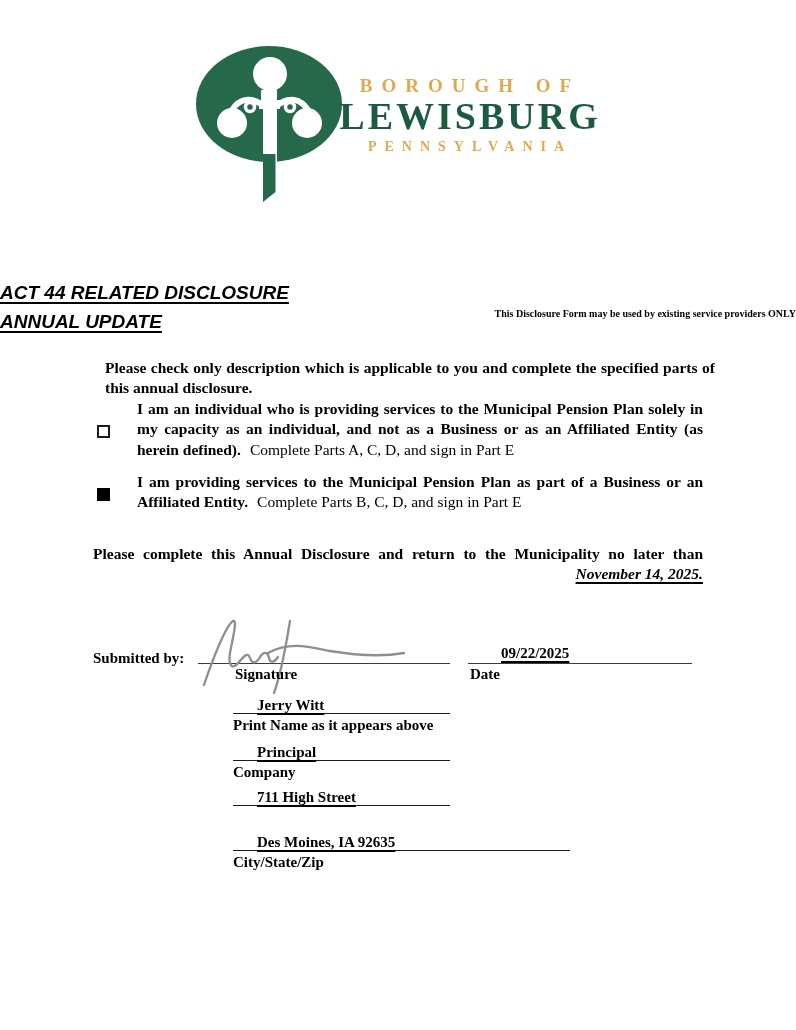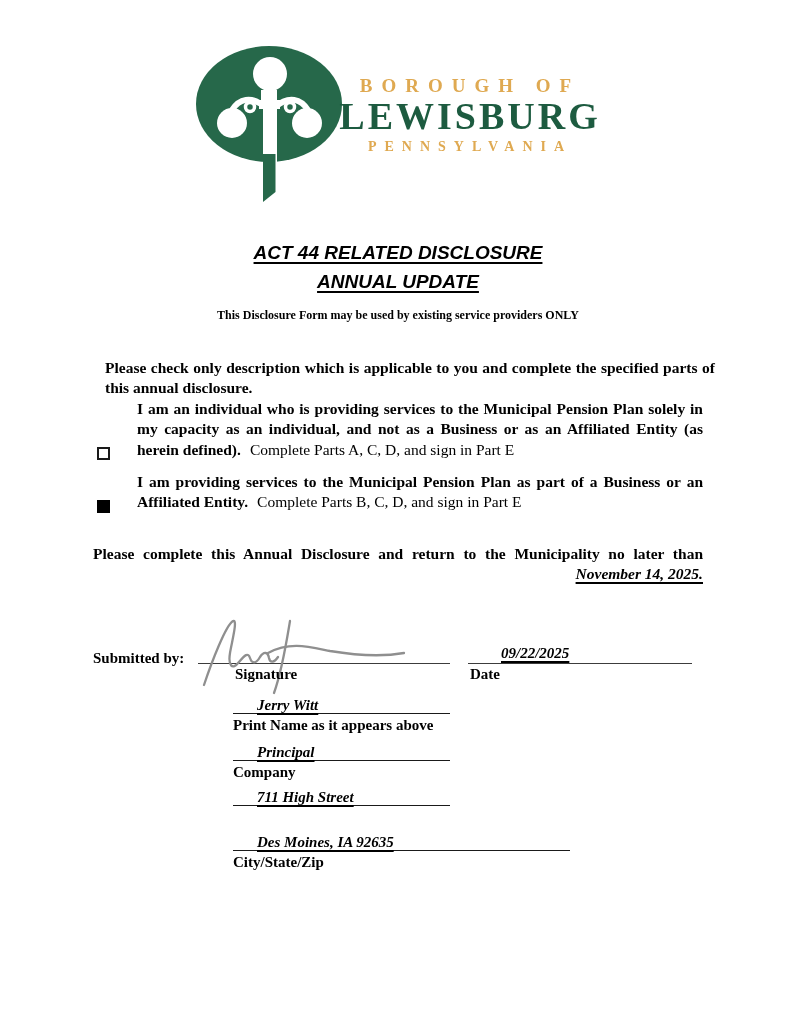--- a/index.html
+++ b/index.html
@@ -24,38 +24,38 @@
     color: var(--logo_text_green, #1d5b40); font-size:38px; font-weight:bold;
     letter-spacing:3px; line-height:40px; white-space:nowrap;
   }
   .logo-pennsylvania {
     color: var(--logo_gold, #dfa951); font-size:14px; font-weight:bold;
     letter-spacing:8px; line-height:22px; white-space:nowrap;
   }
 
   
   .doc-title {
-    position:absolute; left:0; width:100%; text-align:center;
+    position:absolute; left:0; width:100%; 
     font-family:"Liberation Sans", sans-serif; font-weight:bold; font-style:italic;
-    font-size:19px; line-height:26px;
+    font-size:19px; line-height:26px;margin-top:40px;
   }
   .doc-title span { text-decoration:underline; text-decoration-thickness:2px; text-underline-offset:3px; }
   .t1 { top:240px; }
   .t2 { top:269px; }
   .subtitle {
     position:absolute; top:308px; left:0; width:100%; margin:0;
-    text-align:center; font-weight:bold; font-size:12px;
+    text-align:right; font-weight:bold; font-size:10px;
   }
 
   
   .intro {
     position:absolute; top:346px; left:93px; width:610px; margin:12px;
     font-weight:bold; font-size:15.5px; line-height:1.32; text-align:justify;
   }
-  .option { position:absolute; left:93px; width:610px; display:flex; align-items:flex-end; }
+  .option { position:absolute; left:93px; width:610px; display:flex; align-items:center; }
   .opt1 { top:399px; }
   .opt2 { top:472px; }
   .checkbox { flex:0 0 13px; width:13px; height:13px; margin:4px 27px 0 4px; box-sizing:border-box; }
   .checkbox.unchecked { border:2px solid #1a1a1a; background:#fff; }
   .checkbox.checked   { border:2px solid var(--text_black, #000); background:var(--text_black, #000); }
   .option-text { margin:0; font-size:15.5px; line-height:1.32; text-align:justify; flex:1 1 auto; }
   .option-text b { font-weight:bold; }
   .sp { display:inline-block; width:9px; }
 
   .deadline { position:absolute; top:544px; left:93px; width:610px; font-size:15.5px; font-weight:bold; }
@@ -77,21 +77,21 @@
   .sig-field .flabel { position:absolute; top:39px; left:37px; }
   .date-field {
     position:absolute; top:627px; left:468px; width:224px; height:36px;
     border-bottom:1.5px solid #3c3c3c;
   }
   .date-field .value { position:absolute; bottom:1px; left:33px; }
   .date-field .flabel { position:absolute; top:39px; left:2px; }
   .flabel { font-weight:bold; font-size:15px; white-space:nowrap; }
   .value {
     font-weight:bold; font-size:15px; text-decoration:underline;
-    text-decoration-thickness:1.5px; text-underline-offset:3px; white-space:nowrap;font-style:italic;
+    text-decoration-thickness:1.5px; text-underline-offset:3px; white-space:nowrap;
   }
   .fgroup { position:absolute; left:233px; width:217px; }
   .fgroup .line { height:17px; line-height:17px; border-bottom:1px solid #1a1a1a; padding-left:24px; }
   .fgroup .flabel { margin-top:3px; }
   .f-name    { top:696px; }
   .f-company { top:743px; }
   .f-address { top:788px; }
   .f-city    { top:833px; width:337px; }
 </style>
 </head>

